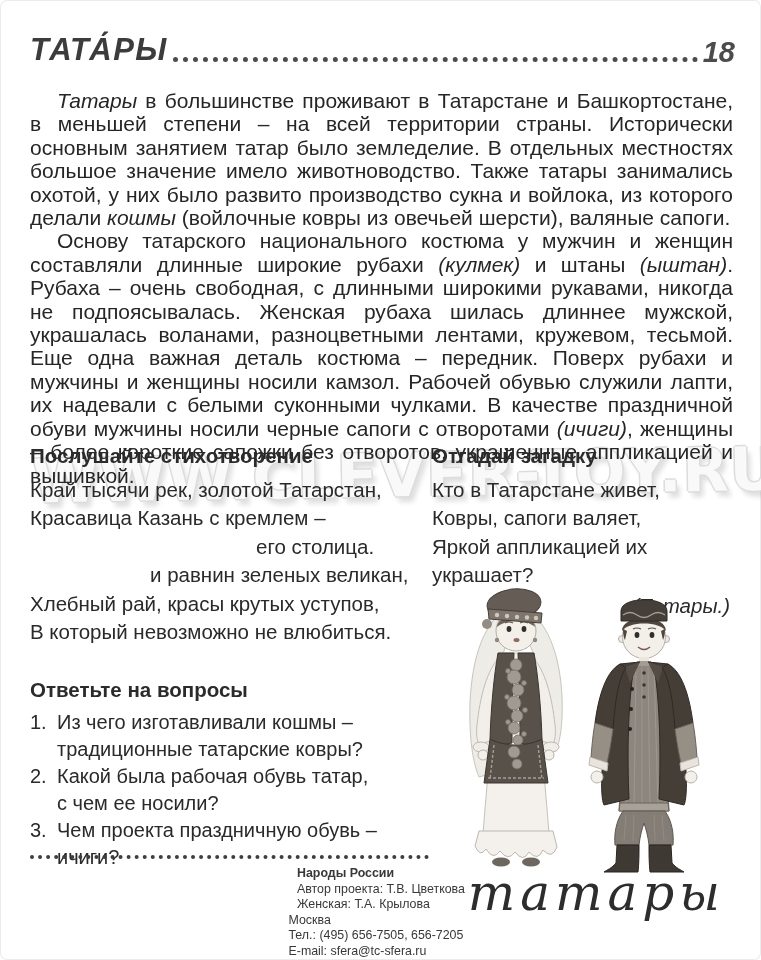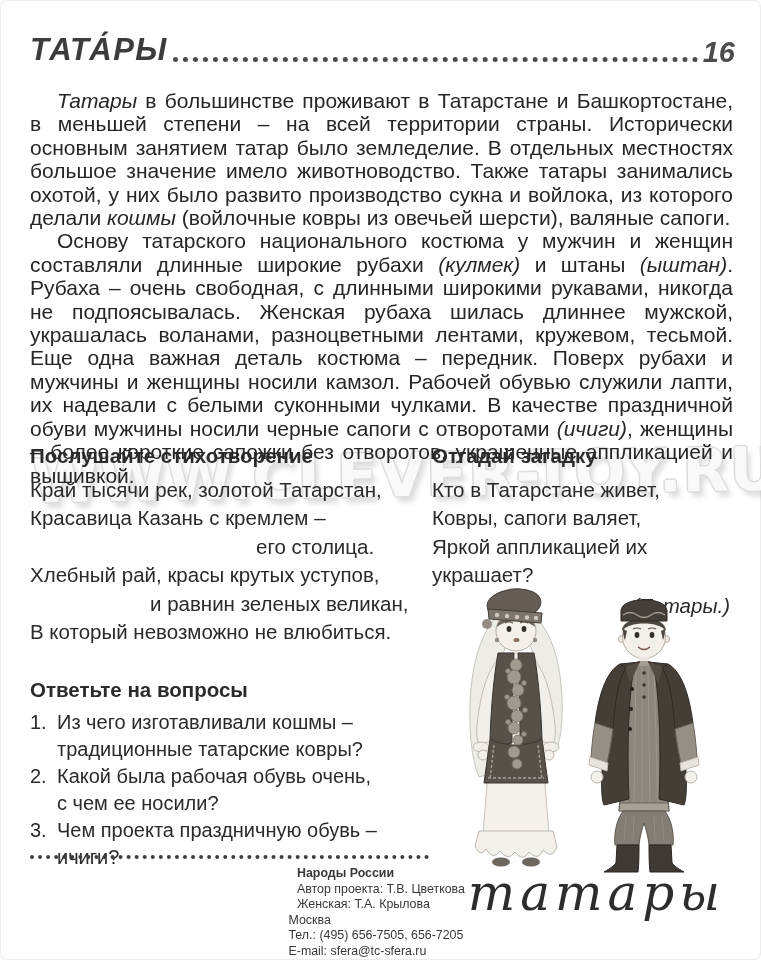--- a/index.html
+++ b/index.html
@@ -62,54 +62,54 @@
   }
 </style>
 </head>
 <body>
 
 <div class="page">
 
   <header class="title-row">
     <h1 class="page-title">ТАТА́РЫ</h1>
     <div class="leader"></div>
-    <div class="page-num">16</div>
+    <div class="page-num">18</div>
   </header>
 
   <div class="watermark">WWW.CLEVER-TOY.RU</div>
 
   <div class="intro">
     <p class="body-p"><span class="it">Татары</span><span> в большинстве проживают в Татарстане и Башкортостане, в меньшей степени – на всей территории страны. Исторически основным занятием татар было земледелие. В отдельных местностях большое значение имело животноводство. Также татары занимались охотой, у них было развито производство сукна и войлока, из которого делали </span><span class="it">кошмы</span><span> (войлочные ковры из овечьей шерсти), валяные сапоги.</span></p>
     <p class="body-p"><span>Основу татарского национального костюма у мужчин и женщин составляли длинные широкие рубахи </span><span class="it">(кулмек)</span><span> и штаны </span><span class="it">(ыштан)</span><span>. Рубаха – очень свободная, с длинными широкими рукавами, никогда не подпоясывалась. Женская рубаха шилась длиннее мужской, украшалась воланами, разноцветными лентами, кружевом, тесьмой. Еще одна важная деталь костюма – передник. Поверх рубахи и мужчины и женщины носили камзол. Рабочей обувью служили лапти, их надевали с белыми суконными чулками. В качестве праздничной обуви мужчины носили черные сапоги с отворотами </span><span class="it">(ичиги)</span><span>, женщины – более короткие сапожки без отворотов, украшенные аппликацией и вышивкой.</span></p>
   </div>
 
   <section class="col-left">
     <h2 class="sec-h">Послушайте стихотворение</h2>
     <div class="verse">
         <div class="line">Край тысячи рек, золотой Татарстан,</div>
         <div class="line">Красавица Казань с кремлем –</div>
         <div class="line" style="padding-left: 226px;">его столица.</div>
+        <div class="line" style="padding-left: 120px;">и равнин зеленых великан,</div>
         <div class="line">Хлебный рай, красы крутых уступов,</div>
-        <div class="line" style="padding-left: 120px;">и равнин зеленых великан,</div>
         <div class="line">В который невозможно не влюбиться.</div>
       </div>
 
     <h2 class="sec-h questions-h">Ответьте на вопросы</h2>
     <div class="questions">
       <div class="q">
         <span class="qnum">1.</span>
         <div class="qbody">
             <div class="line">Из чего изготавливали кошмы –</div>
             <div class="line">традиционные татарские ковры?</div>
           </div>
       </div>
       <div class="q">
         <span class="qnum">2.</span>
         <div class="qbody">
-            <div class="line">Какой была рабочая обувь очень,</div>
+            <div class="line">Какой была рабочая обувь татар,</div>
             <div class="line">с чем ее носили?</div>
           </div>
       </div>
       <div class="q">
         <span class="qnum">3.</span>
         <div class="qbody">
             <div class="line">Чем проекта праздничную обувь –</div>
             <div class="line">ичиги?</div>
           </div>
       </div>

